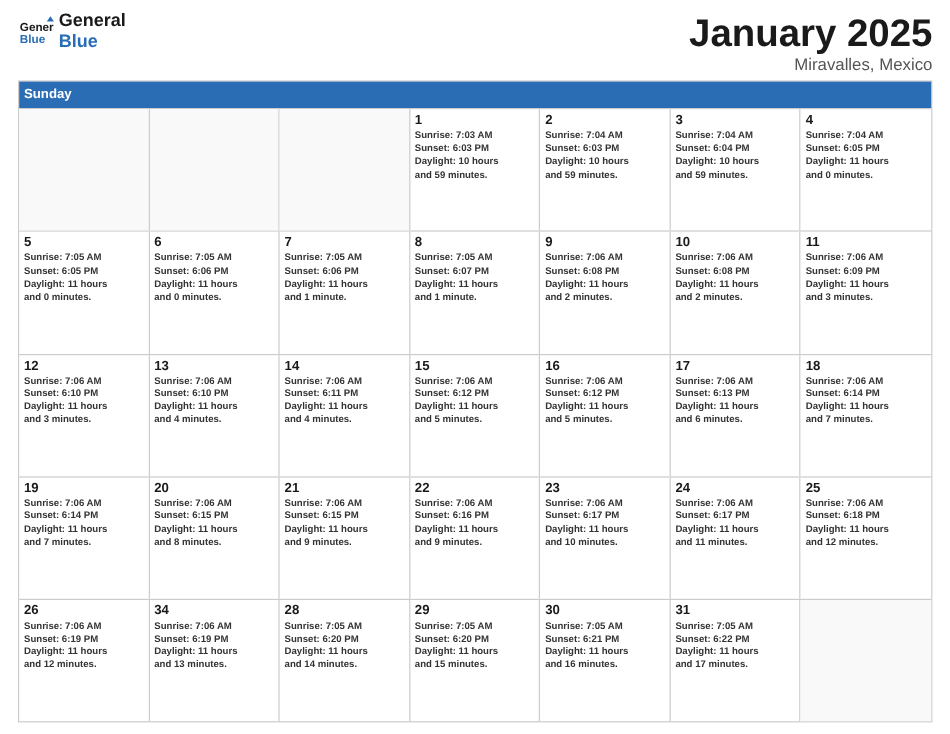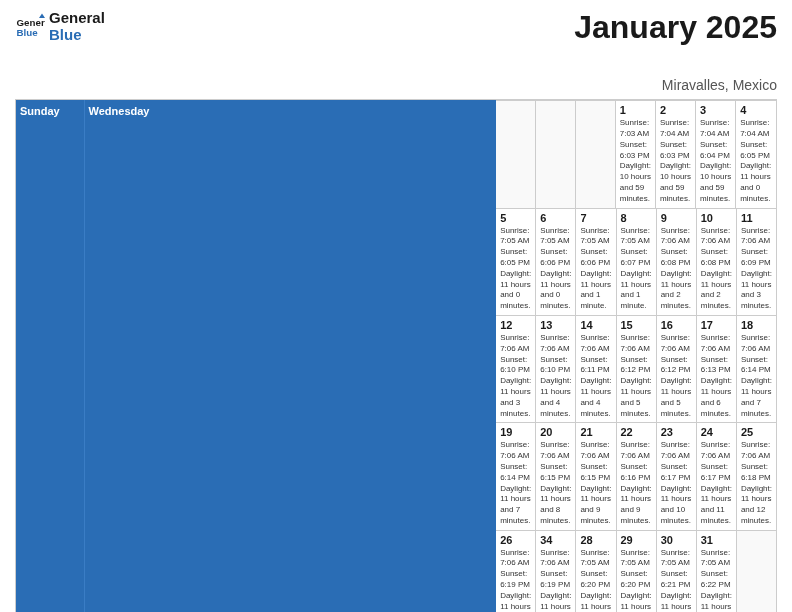--- a/index.html
+++ b/index.html
@@ -37,26 +37,25 @@
     }
     .calendar-title {
       font-size: 32px;
       font-weight: bold;
       color: #1a1a1a;
       line-height: 1.1;
     }
     .calendar-subtitle {
       font-size: 14px;
       color: #555;
-      margin-top: 32px;
     }
     .calendar {
       flex: 1;
       display: flex;
-      flex-direction: row;
+      flex-direction: column;
       border: 1px solid #ccc;
     }
     .cal-header {
       display: grid;
       grid-template-columns: repeat(7, 1fr);
       background: #2a6db5;
     }
     .cal-header-cell {
       color: #fff;
       font-size: 11px;
@@ -91,20 +90,21 @@
       font-size: 11px;
       font-weight: bold;
       color: #1a1a1a;
       display: block;
       margin-bottom: 2px;
     }
     .cell-text {
       font-size: 8px;
       color: #333;
       line-height: 1.35;
+      font-weight: bold;
     }
   </style>
 </head>
 <body>
 
 <div class="page">
   <div class="header">
     <div class="logo">
       <svg class="logo-icon" viewBox="0 0 40 40">
         <rect x="0" y="0" width="40" height="40" fill="white"></rect>
@@ -119,21 +119,20 @@
     </div>
     <div class="title-block">
       <div class="calendar-title">January 2025</div>
       <div class="calendar-subtitle">Miravalles, Mexico</div>
     </div>
   </div>
 
   <div class="calendar">
     <div class="cal-header">
     <div class="cal-header-cell">Sunday</div>
-        <div class="cal-header-cell">Wednesday</div>
       </div>
     <div class="cal-body">
     <div class="cal-row">
           <div class="cal-cell empty"></div>
           <div class="cal-cell empty"></div>
           <div class="cal-cell empty"></div>
           <div class="cal-cell">
             <span class="day-num">1</span>
             <div class="cell-text">Sunrise: 7:03 AM<br>Sunset: 6:03 PM<br>Daylight: 10 hours<br>and 59 minutes.</div>
           </div>

